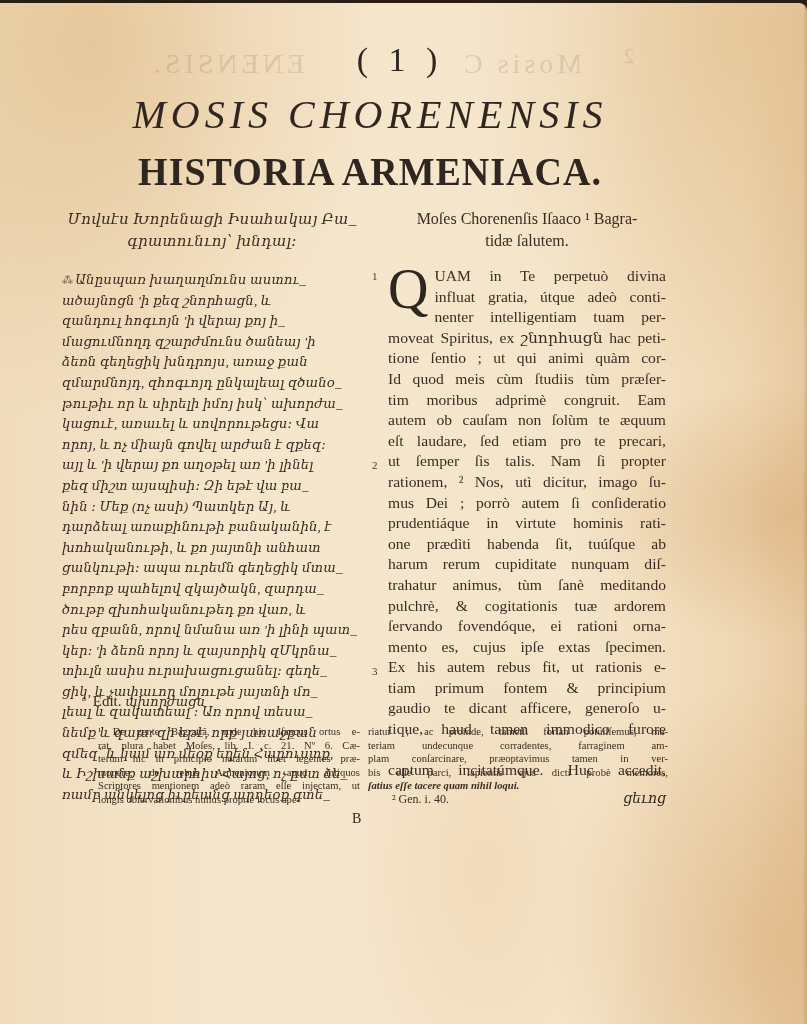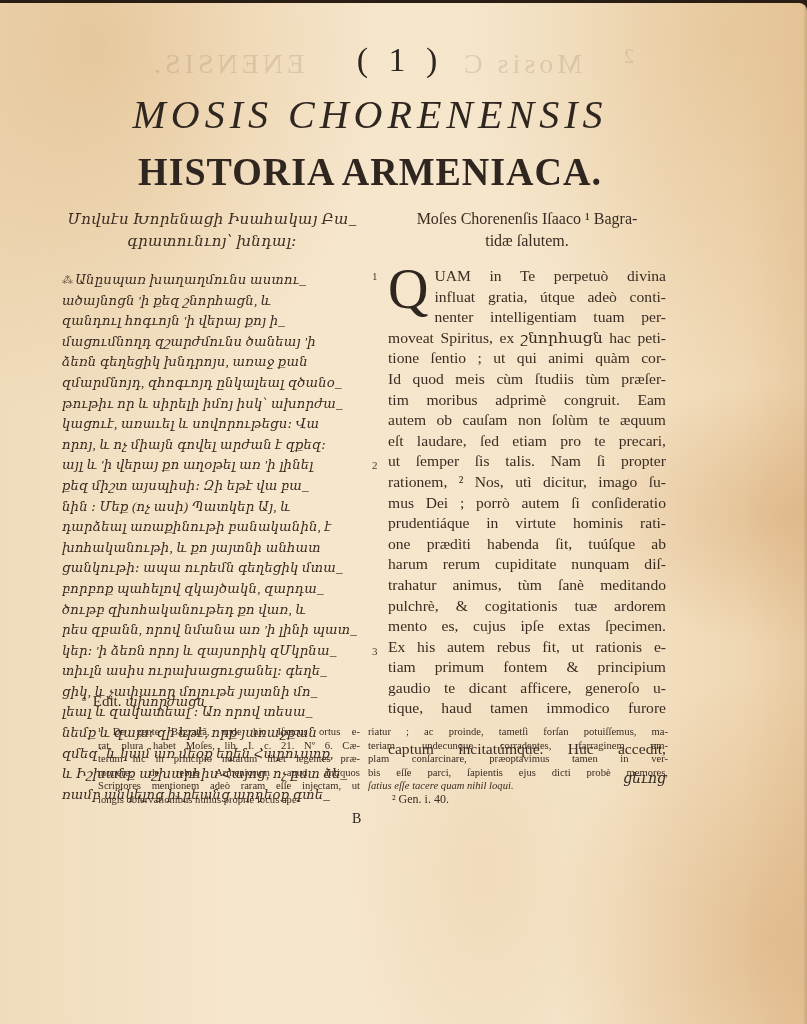--- a/index.html
+++ b/index.html
@@ -76,21 +76,21 @@
     .footnotes-left {
       position: absolute; left: 98px; top: 722px; width: 262px;
       font-size: 10.6px; line-height: 13.6px; color: #3a2c22;
     }
     .footnotes-right {
       position: absolute; left: 368px; top: 722px; width: 300px;
       font-size: 10.6px; line-height: 13.6px; color: #3a2c22;
     }
     .fn-line { white-space: nowrap; text-align: justify; text-align-last: justify; }
     .fn-line.last { text-align-last: left; }
-    .fn-italic { font-style: italic; }
+    .fn-italic { font-style: italic; font-weight: bold; }
     .signature {
       position: absolute; left: 352px; top: 808px; font-size: 14px; color: #2f2620;
     }
     .scroll-edge {
       position: absolute; right: 0; top: 0; width: 4px; height: 100%;
       background: linear-gradient(90deg, rgba(0,0,0,0), rgba(60,40,20,0.15));
     }
   </style>
 </head>
 <body>
@@ -157,20 +157,21 @@
         <div class="lat-line" style="position: relative;">autem ob cauſam non ſolùm te æquum</div>
         <div class="lat-line" style="position: relative;">eſt laudare, ſed etiam pro te precari,</div>
         <div class="lat-line" style="position: relative;">ut ſemper ſis talis. Nam ſi propter<span class="margin-note" style="top: 4px;">2</span></div>
         <div class="lat-line" style="position: relative;">rationem, ² Nos, utì dicitur, imago ſu-</div>
         <div class="lat-line" style="position: relative;">mus Dei ; porrò autem ſi conſideratio</div>
         <div class="lat-line" style="position: relative;">prudentiáque in virtute hominis rati-</div>
         <div class="lat-line" style="position: relative;">one prædìti habenda ſit, tuúſque ab</div>
         <div class="lat-line" style="position: relative;">harum rerum cupiditate nunquam diſ-</div>
         <div class="lat-line" style="position: relative;">trahatur animus, tùm ſanè meditando</div>
         <div class="lat-line" style="position: relative;">pulchrè, &amp; cogitationis tuæ ardorem</div>
+        <div class="lat-line" style="position: relative;">ſervando fovendóque, ei rationi orna-</div>
         <div class="lat-line" style="position: relative;">mento es, cujus ipſe extas ſpecimen.</div>
         <div class="lat-line" style="position: relative;">Ex his autem rebus fit, ut rationis e-<span class="margin-note" style="top: 4px;">3</span></div>
         <div class="lat-line" style="position: relative;">tiam primum fontem &amp; principium</div>
         <div class="lat-line" style="position: relative;">gaudio te dicant afficere, generoſo u-</div>
         <div class="lat-line" style="position: relative;">tique, haud tamen immodico furore</div>
         <div class="lat-line" style="position: relative; margin-top: 20px;">captum incitatúmque. Huc accedit,</div>
         <span class="margin-note" style="top: 2px;">1</span>
       </div>
     <div class="catchword">ցեւոց</div>
   </div>

